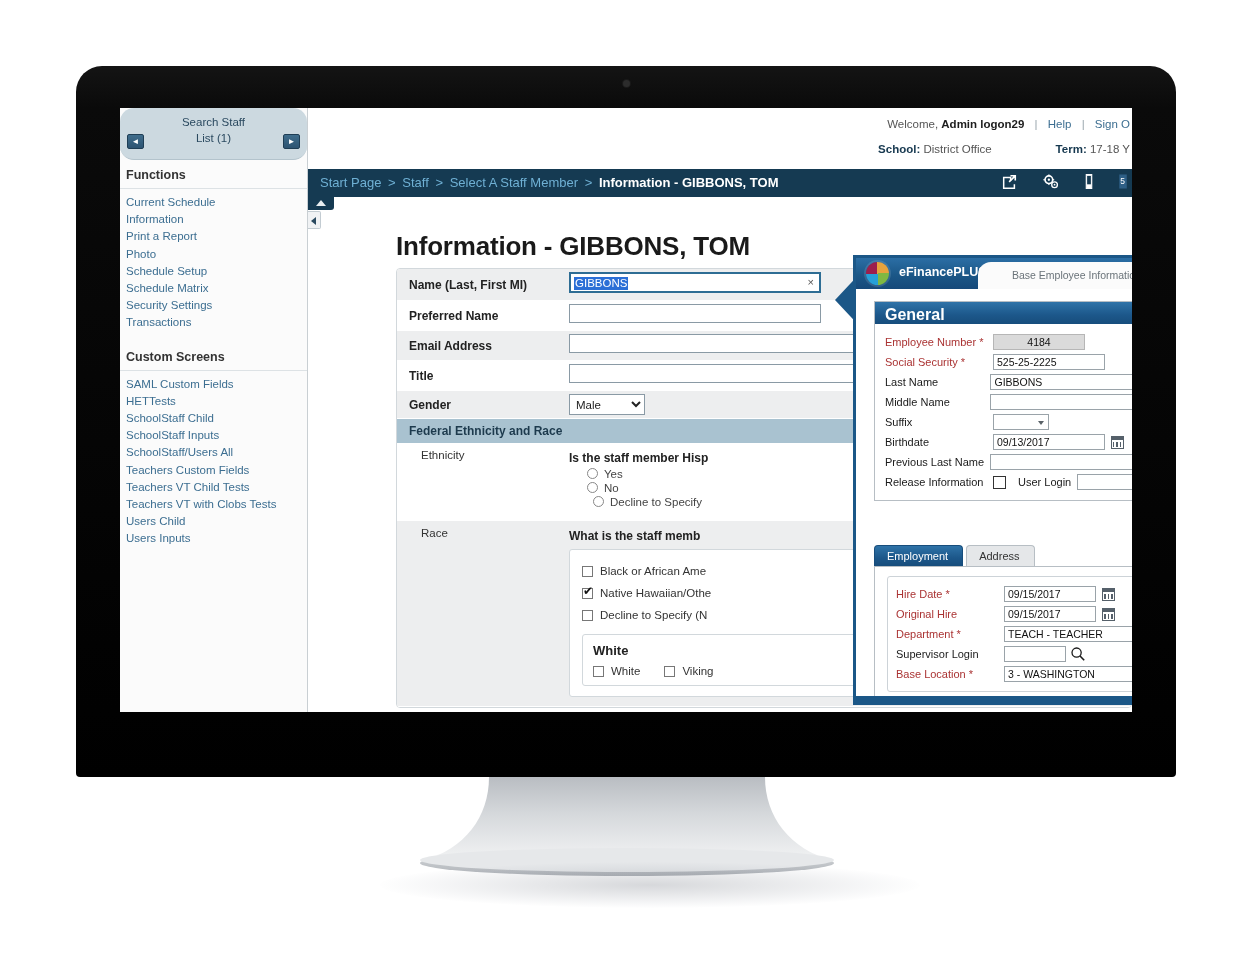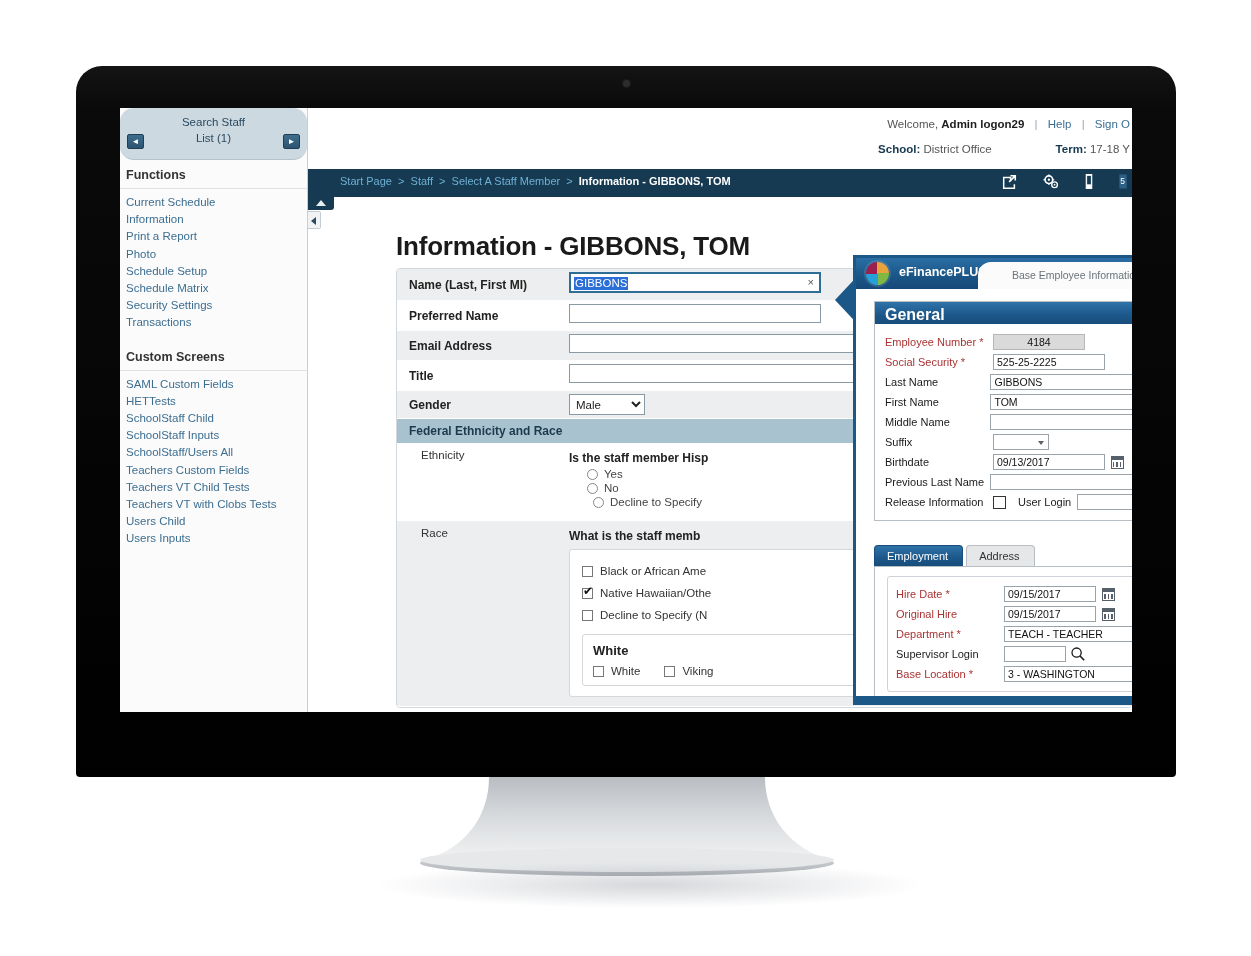--- a/index.html
+++ b/index.html
@@ -120,21 +120,21 @@
     position: absolute; right: 2px; top: 35px;
     font-size: 11.5px; color: #555; white-space: nowrap;
   }
   .school-row b { color: #16384f; margin-left: 48px; }
 
   #breadcrumb-bar {
     height: 28px; background: #153a52; position: relative;
   }
   .crumbs {
     position: absolute; left: 12px; top: 6px;
-    font-size: 11px; color: #6fb0d4; white-space: nowrap; margin-left: 20px;
+    font-size: 13px; color: #6fb0d4; white-space: nowrap;
   }
   .crumbs .cur { color: #ffffff; font-weight: bold; }
   .crumbs .sep { color: #6fb0d4; padding: 0 3px; }
   .tb-icons {
     position: absolute; right: 4px; top: 5px;
     display: flex; gap: 26px; align-items: center;
   }
   .tb-icons svg { display: block; cursor: pointer; }
 
   .collapse-tab {
@@ -221,21 +221,21 @@
     width: 172px; padding-left: 24px;
     font-size: 11.5px; color: #333;
     align-self: flex-start; padding-top: 6px;
   }
   .q {
     font-size: 12px; font-weight: bold; color: #222;
     padding: 5px 0 2px 0;
   }
   .opt {
     font-size: 11.5px; color: #444;
-    padding: 1px 0 1px 18px; display: flex; align-items: center;
+    padding: 1px 0 1px 18px; display: flex; 
   }
   .radio {
     width: 11px; height: 11px; border-radius: 50%;
     border: 1px solid #888; background: #fff;
     display: inline-block; margin-right: 6px;
   }
   .cbx {
     width: 11px; height: 11px;
     border: 1px solid #777; background: #fff;
     display: inline-block; margin-right: 7px;
@@ -635,24 +635,20 @@
             <div class="erow">
               <span class="elab req">Social Security *</span>
               <span class="einput w110">525-25-2225</span>
             </div>
 
             <div class="erow">
               <span class="elab">Last Name</span>
               <span class="einput w240">GIBBONS</span>
             </div>
 
-            <div class="erow">
-              <span class="elab">First Name</span>
-              <span class="einput w240">TOM</span>
-            </div>
 
             <div class="erow">
               <span class="elab">Middle Name</span>
               <span class="einput w240"></span>
             </div>
 
             <div class="erow">
               <span class="elab">Suffix</span>
               <span class="edrop w55" style="width:56px;display:inline-block;"></span>
             </div>

